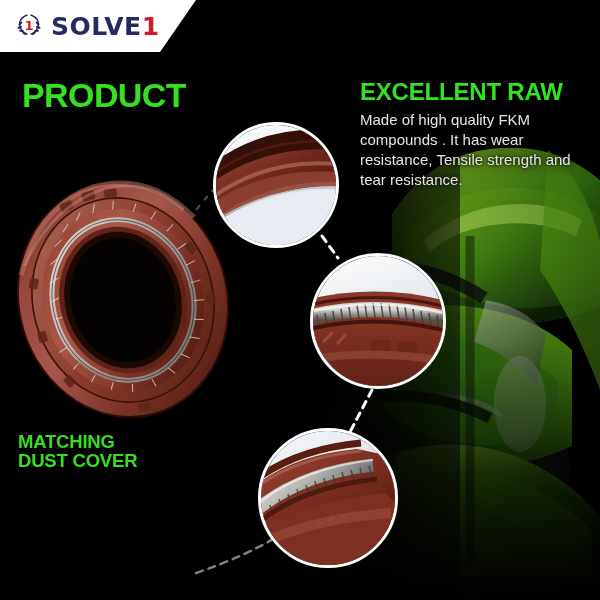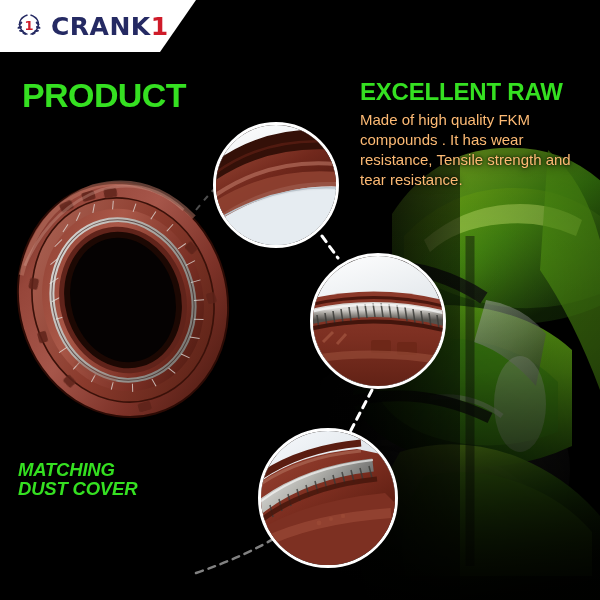--- a/index.html
+++ b/index.html
@@ -48,38 +48,38 @@
 
   
   .head {
     color:#35e021;
     font-weight:bold;
     line-height:1.04;
     letter-spacing:-0.2px;
     text-shadow:0 0 10px rgba(0,0,0,0.95), 0 0 3px rgba(0,0,0,0.9);
   }
   .body-copy {
-    color:#fdba74;
+    color:#e5e5e5;
     line-height:1.33;
     font-weight:400;
     text-shadow:0 0 9px rgba(0,0,0,0.98), 0 0 3px rgba(0,0,0,0.95);
   }
 
   .title-block { position:absolute; left:22px; top:78px; z-index:18; }
   .title-block .head { font-size:34px; letter-spacing:-0.6px; line-height:1.0; }
 
   .blk-tr { position:absolute; left:360px; top:80px; width:235px; z-index:18; }
   .blk-tr .head { font-size:24px; }
   .blk-tr .body-copy { font-size:15px; margin-top:5px; }
 
   .blk-br { position:absolute; left:390px; top:393px; width:205px; z-index:18; }
   .blk-br .head { font-size:18.5px; }
   .blk-br .body-copy { font-size:15px; margin-top:5px; }
 
-  .blk-bl { position:absolute; left:18px; top:460px; width:215px; z-index:18;font-style:italic; }
+  .blk-bl { position:absolute; left:18px; top:432px; width:215px; z-index:18; }
   .blk-bl .head { font-size:18.5px; }
   .blk-bl .body-copy { font-size:15px; margin-top:5px; }
 
   
   .seal-main { position:absolute; left:8px; top:178px; width:230px; height:245px; z-index:10; }
 
   
   .callout { position:absolute; border-radius:50%; overflow:hidden; z-index:14;
              border:3px solid #ffffff; background:#120a08; }
   .callout svg { display:block; }
@@ -188,21 +188,21 @@
             <ellipse cx="10.3" cy="22.3" rx="2.3" ry="1.1" transform="rotate(30 10.3 22.3)"></ellipse>
             <ellipse cx="23.6" cy="12.5" rx="2.4" ry="1.1" transform="rotate(42 23.6 12.5)"></ellipse>
             <ellipse cx="24.2" cy="16.4" rx="2.4" ry="1.1" transform="rotate(18 24.2 16.4)"></ellipse>
             <ellipse cx="22.6" cy="19.9" rx="2.4" ry="1.1" transform="rotate(-10 22.6 19.9)"></ellipse>
             <ellipse cx="19.7" cy="22.3" rx="2.3" ry="1.1" transform="rotate(-30 19.7 22.3)"></ellipse>
           </g>
           <text x="15" y="19" text-anchor="middle" font-family="DejaVu Sans, sans-serif" font-size="13" font-weight="bold" fill="#cf1b29">1</text>
         </svg>
       </span>
       <span class="logo-word">
-        <span>CRANK</span>
+        <span>SOLVE</span>
           <span class="one">1</span>
       </span>
     </div>
   </div>
 
   <div class="seal-main">
     <svg width="230" height="245" viewBox="0 0 230 245" aria-hidden="true">
       <defs>
         <linearGradient id="sealOuter" x1="0.1" y1="0" x2="0.9" y2="1">
           <stop offset="0%" stop-color="#6b2a20"></stop>

